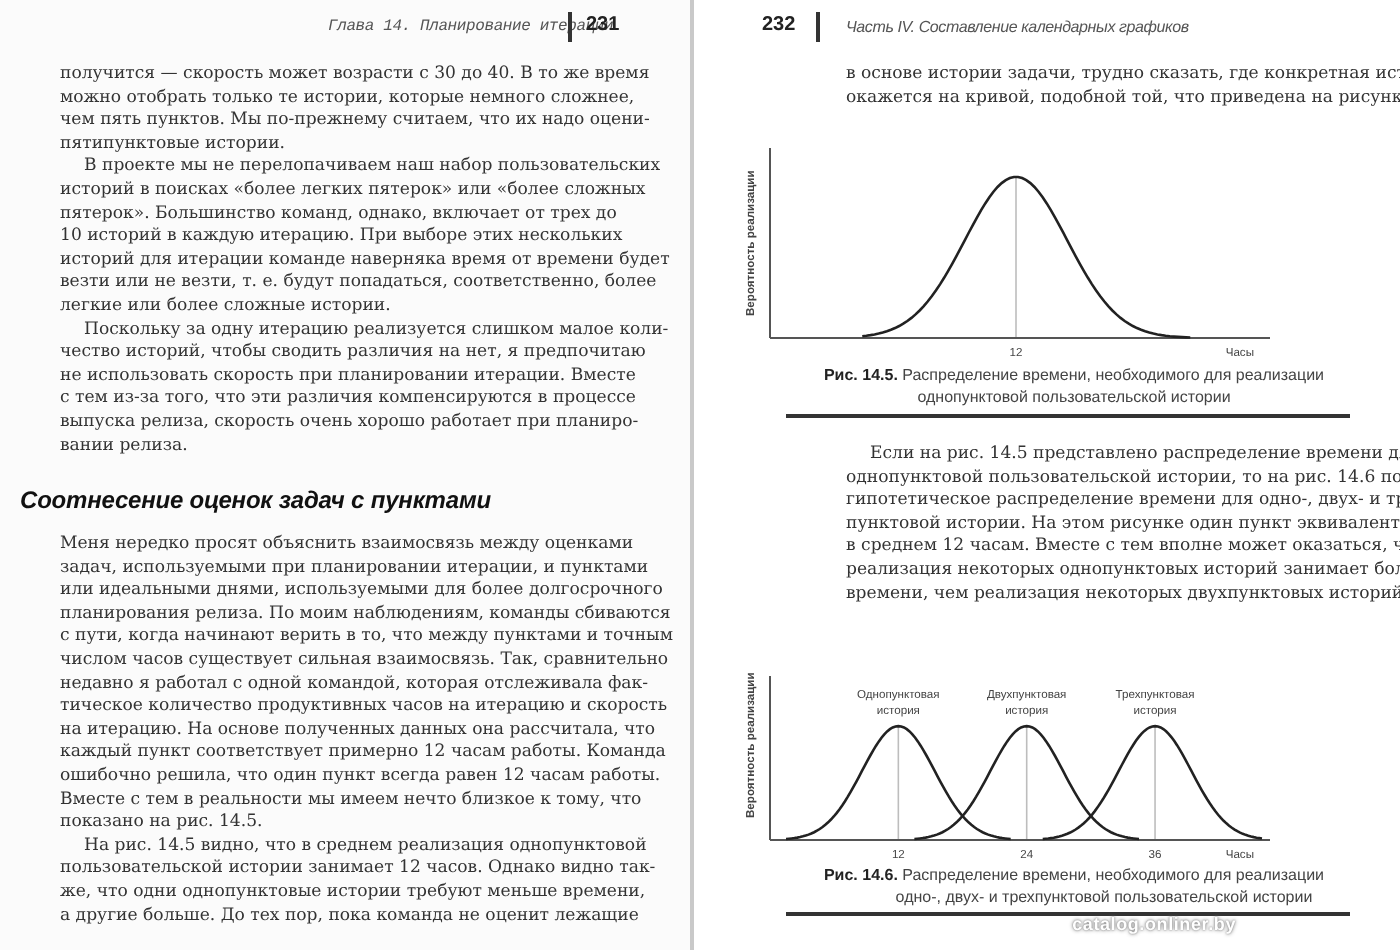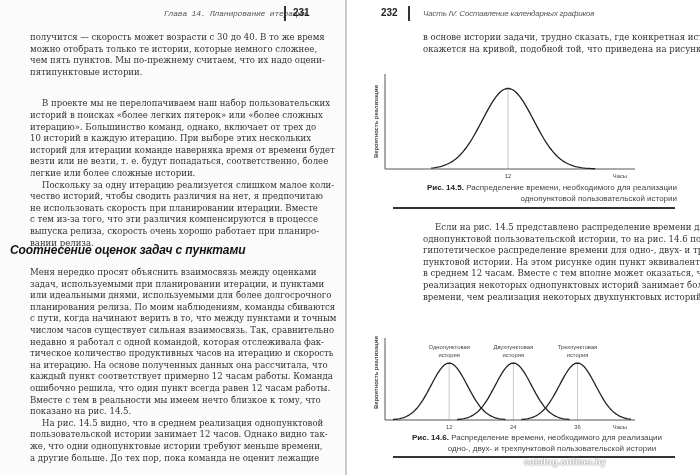--- a/index.html
+++ b/index.html
@@ -26,43 +26,43 @@
 
   .section-heading { position: absolute; left: 10px; top: 243px; font-size: 12px; font-weight: bold; font-style: italic;
     font-family: "Liberation Sans", sans-serif; color: #111; letter-spacing: -0.1px; }
 
   .caption { position: absolute; font-family: "Liberation Sans", sans-serif; font-size: 8px; line-height: 10.5px; color: #444; text-align: center; }
   .caption b { color: #222; }
   .rule { position: absolute; height: 1.5px; background: #333; }
 
   .axis-ylabel { position: absolute; font-family: "Liberation Sans", sans-serif; font-size: 5.8px; color: #444;
     transform: rotate(-90deg); transform-origin: left top; white-space: nowrap; font-weight: bold; }
-  .watermark { position: absolute; right: 20px; bottom: 8px; font-family: "Liberation Sans", sans-serif; font-weight: bold;
+  .watermark { position: absolute; right: 8px; bottom: 8px; font-family: "Liberation Sans", sans-serif; font-weight: bold;
     font-size: 9px; color: #ffffff; text-shadow: 0 0 2px #888, 0 0 1px #777; letter-spacing: 0.3px; }
   svg text { font-family: "Liberation Sans", sans-serif; }
 </style>
 </head>
 <body>
 
 <div class="page page-left">
   <div class="running-head" style="left:164px;font-family:Liberation Mono, monospace;">Глава 14. Планирование итерации</div>
   <div class="vbar" style="left:284px;"></div>
   <div class="page-num" style="left:293px;">231</div>
 
   <div class="text" style="left:30px; top:32px; width:255px;" id="left-top">
       <div>
         <span class="line">получится — скорость может возрасти с 30 до 40. В то же время</span>
         <span class="line">можно отобрать только те истории, которые немного сложнее,</span>
         <span class="line">чем пять пунктов. Мы по-прежнему считаем, что их надо оцени-</span>
         <span class="line last">пятипунктовые истории.</span>
       </div>
       <div>
-        <span class="line" style="text-indent: 12px; margin-top: 20px;">В проекте мы не перелопачиваем наш набор пользовательских</span>
+        <span class="line" style="text-indent: 12px;">В проекте мы не перелопачиваем наш набор пользовательских</span>
         <span class="line">историй в поисках «более легких пятерок» или «более сложных</span>
-        <span class="line">итерацию». Большинство команд, однако, включает от трех до</span>
+        <span class="line">пятерок». Большинство команд, однако, включает от трех до</span>
         <span class="line">10 историй в каждую итерацию. При выборе этих нескольких</span>
         <span class="line">историй для итерации команде наверняка время от времени будет</span>
         <span class="line">везти или не везти, т. е. будут попадаться, соответственно, более</span>
         <span class="line last">легкие или более сложные истории.</span>
       </div>
       <div>
         <span class="line" style="text-indent: 12px;">Поскольку за одну итерацию реализуется слишком малое коли-</span>
         <span class="line">чество историй, чтобы сводить различия на нет, я предпочитаю</span>
         <span class="line">не использовать скорость при планировании итерации. Вместе</span>
         <span class="line">с тем из-за того, что эти различия компенсируются в процессе</span>
@@ -114,21 +114,21 @@
 
   <div class="axis-ylabel" style="left:26px; top:158px;">Вероятность реализации</div>
   <svg id="chart1" style="position:absolute; left:0; top:58px;" width="353" height="120">
       <line x1="161" x2="161" y1="111" y2="30.444444444444457" stroke="#bdbdbd" stroke-width="0.8"></line>
       <line x1="38" x2="38" y1="16" y2="111" stroke="#555" stroke-width="1"></line>
       <line x1="38" x2="288" y1="111" y2="111" stroke="#555" stroke-width="1"></line>
       <path d="M84.13,110.11L86.17,109.87L88.23,109.57L90.28,109.21L92.32,108.78L94.38,108.26L96.43,107.63L98.47,106.90L100.53,106.03L102.58,105.01L104.63,103.84L106.67,102.49L108.73,100.94L110.78,99.20L112.82,97.24L114.88,95.06L116.93,92.65L118.97,90.01L121.02,87.14L123.08,84.06L125.13,80.77L127.17,77.29L129.23,73.66L131.27,69.89L133.32,66.04L135.38,62.14L137.42,58.24L139.48,54.39L141.53,50.65L143.57,47.07L145.63,43.71L147.68,40.63L149.72,37.88L151.77,35.50L153.83,33.54L155.88,32.04L157.93,31.02L159.98,30.51L162.02,30.51L164.08,31.02L166.13,32.04L168.18,33.54L170.22,35.50L172.27,37.88L174.33,40.63L176.38,43.71L178.42,47.07L180.48,50.65L182.53,54.39L184.57,58.24L186.63,62.14L188.67,66.04L190.72,69.89L192.78,73.66L194.83,77.29L196.88,80.77L198.93,84.06L200.97,87.14L203.03,90.01L205.08,92.65L207.13,95.06L209.17,97.24L211.22,99.20L213.28,100.94L215.32,102.49L217.38,103.84L219.42,105.01L221.47,106.03L223.53,106.90L225.58,107.63L227.63,108.26L229.68,108.78L231.72,109.21L233.78,109.57L235.83,109.87L237.88,110.11L239.92,110.30L241.97,110.45L244.03,110.58L246.07,110.67L248.13,110.75" fill="none" stroke="#222" stroke-width="1.3"></path>
       <text x="161" y="120" font-size="5.8" fill="#444" text-anchor="middle">12</text>
       <text x="280" y="120" font-size="5.8" fill="#444" text-anchor="end">Часы</text>
     </svg>
-  <div class="caption" style="left:30px; top:183px; width:300px;text-align:right;">
+  <div class="caption" style="left:40px; top:183px; width:300px;">
     <div><b>Рис. 14.5.</b> <span>Распределение времени, необходимого для реализации</span></div>
     <div>однопунктовой пользовательской истории</div>
   </div>
   <div class="rule" style="left:46px; top:207px; width:282px;"></div>
 
   <div class="text" style="left:76px; top:222px; width:252px;" id="right-mid">
       <div>
         <span class="line" style="text-indent: 12px;">Если на рис. 14.5 представлено распределение времени для</span>
         <span class="line">однопунктовой пользовательской истории, то на рис. 14.6 показано</span>
         <span class="line">гипотетическое распределение времени для одно-, двух- и трех-</span>

